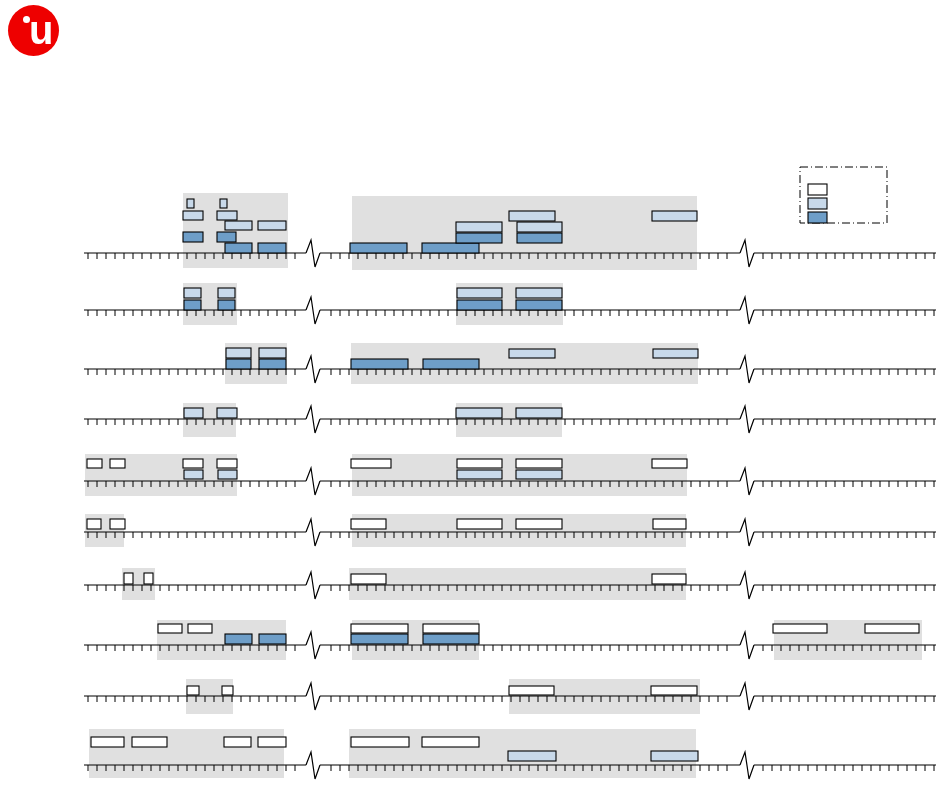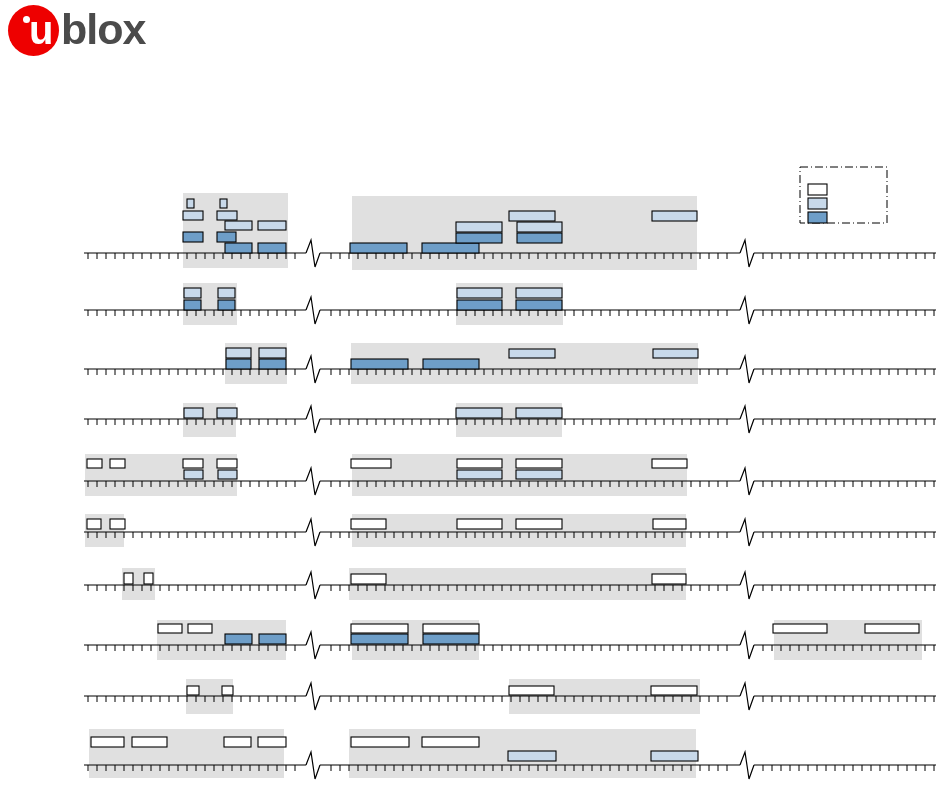--- a/index.html
+++ b/index.html
@@ -14,21 +14,20 @@
 </style>
 </head>
 <body>
 
 <div class="page">
 
   <div class="logo">
     <div class="logo-circle" style="background: rgb(238, 0, 0);"></div>
     <div class="logo-dot"></div>
     <div class="logo-u">u</div>
-    <div class="logo-text" style="color: rgb(75, 75, 75);">blox</div>
   </div>
 
   <svg id="diagram" width="940" height="785" viewBox="0 0 940 785">
       <g>
         <rect x="183" y="193" width="105" height="75" fill="#e0e0e0"></rect>
         <rect x="352" y="196" width="345" height="74" fill="#e0e0e0"></rect>
         <line x1="84" y1="253" x2="306" y2="253" stroke="#000000" stroke-width="1.2"></line>
         <line x1="320" y1="253" x2="740" y2="253" stroke="#000000" stroke-width="1.2"></line>
         <line x1="754" y1="253" x2="936" y2="253" stroke="#000000" stroke-width="1.2"></line>
         <path d="M306 253 L311 240 L315 267 L320 253" fill="none" stroke="#000000" stroke-width="1.2"></path>

